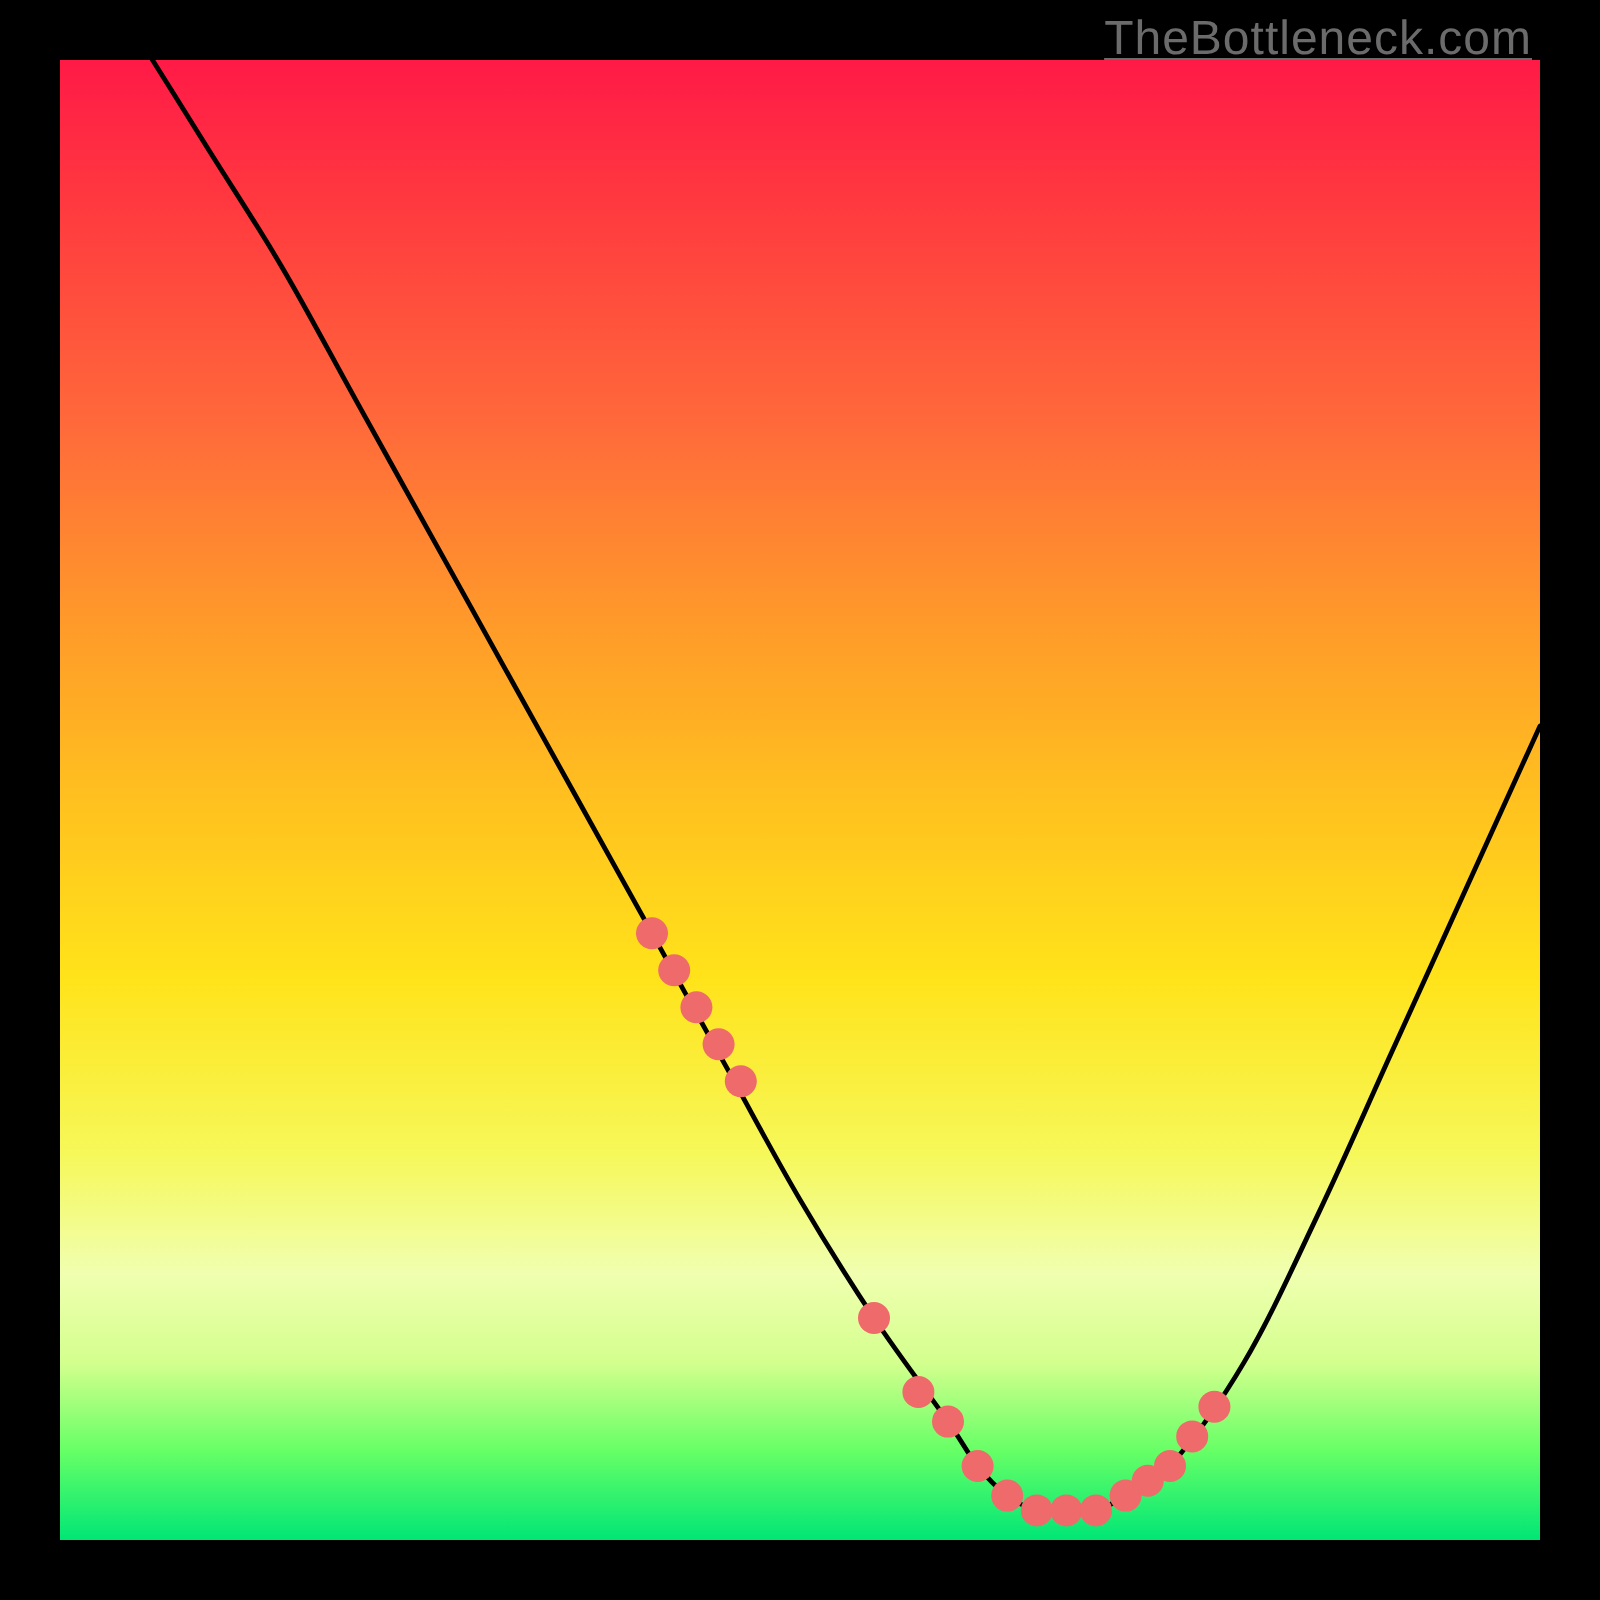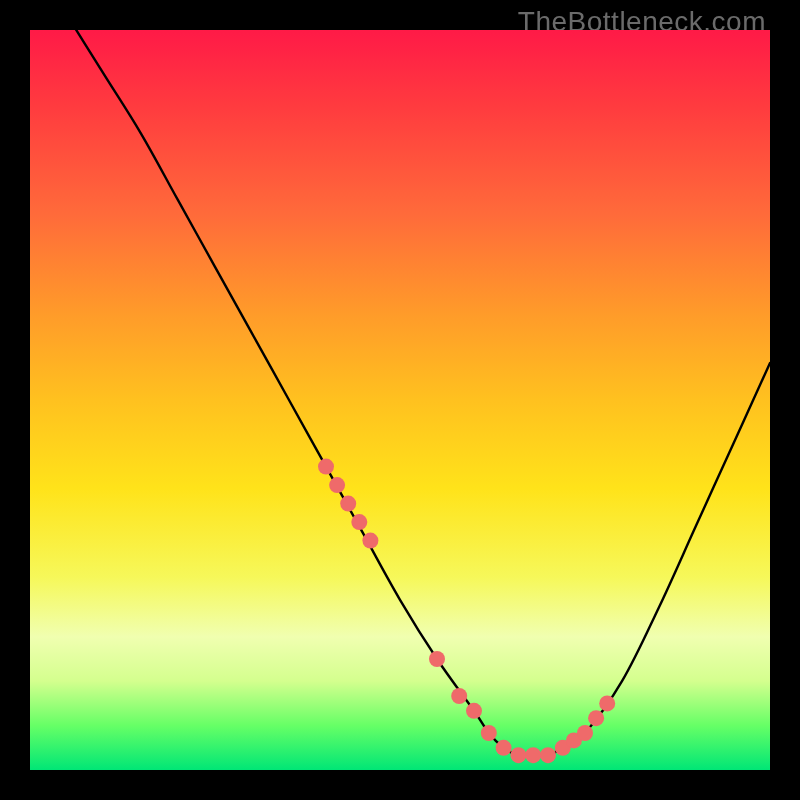--- a/index.html
+++ b/index.html
@@ -36,21 +36,21 @@
       #d4ff8e 88%,
       #66ff66 94%,
       #00e676 100%
     );
   }
   .watermark {
     position: absolute;
     top: 6px;
     right: 34px;
     color: #6b6b6b;
-    font-size: 28px;
+    font-size: 24px;
     letter-spacing: 0.5px;
     user-select: none;
     text-decoration: underline;
   }
   svg.curve {
     position: absolute;
     left: 0;
     top: 0;
     width: 740px;
     height: 740px;

